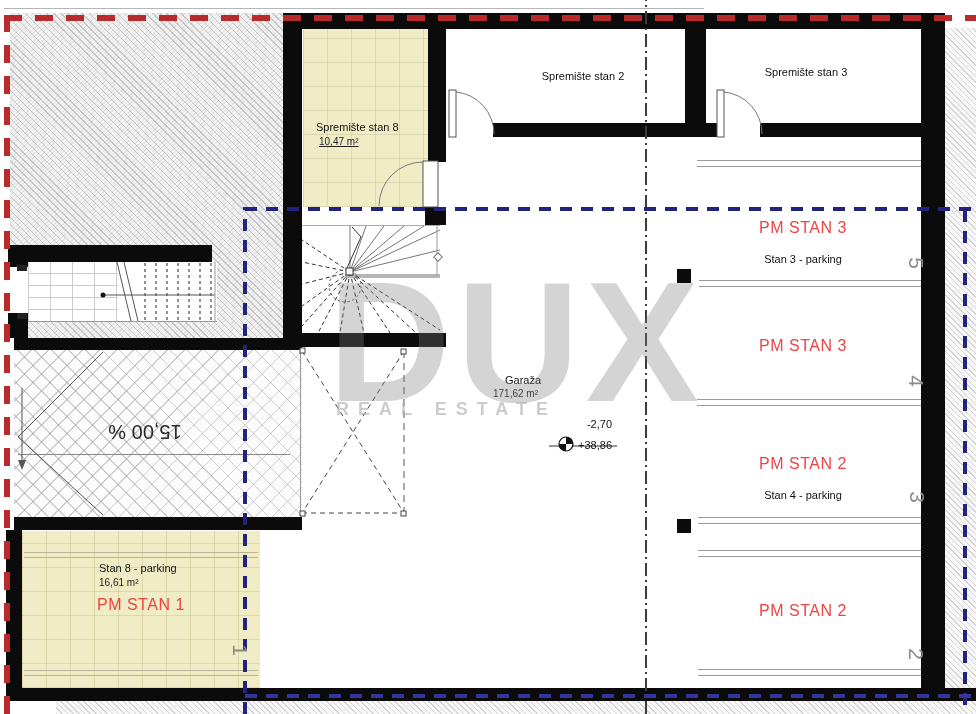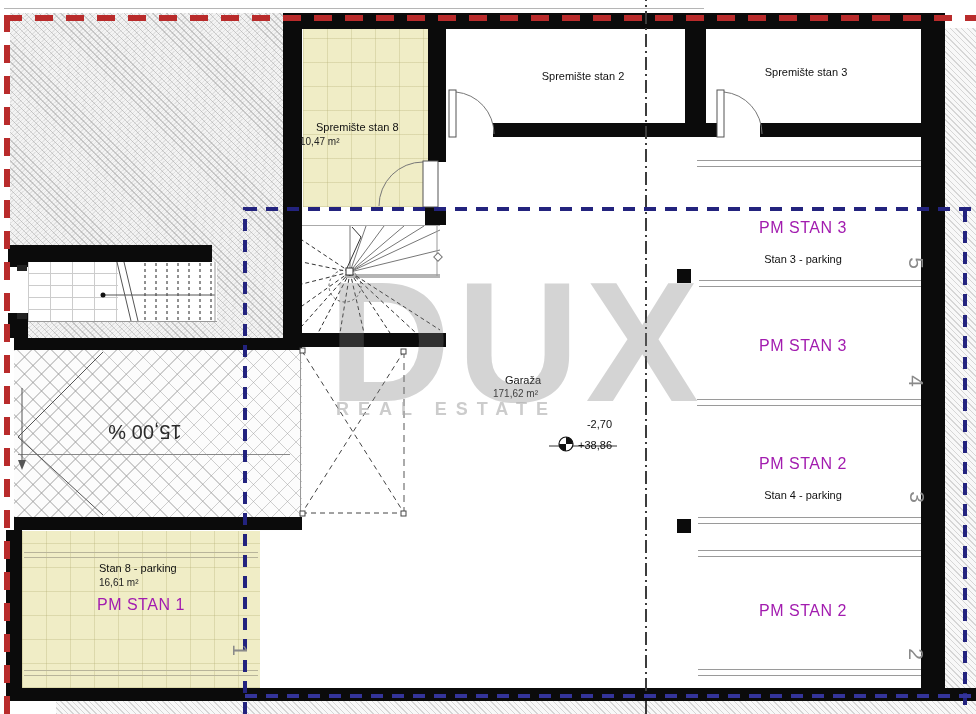--- a/index.html
+++ b/index.html
@@ -41,21 +41,21 @@
   .blueh{position:absolute;z-index:60;height:4px;
     background:repeating-linear-gradient(90deg,#23237e 0 12px,transparent 12px 21px);}
   .bluev{position:absolute;z-index:60;width:4px;
     background:repeating-linear-gradient(0deg,#23237e 0 12px,transparent 12px 21px);}
   .dashdot{position:absolute;z-index:58;width:2px;
     background:repeating-linear-gradient(0deg,#3c3c3c 0 13px,transparent 13px 17px,#3c3c3c 17px 19px,transparent 19px 23px);}
   .col{position:absolute;z-index:55;width:14px;height:14px;background:#0b0b0b;}
   .lbl{position:absolute;z-index:70;color:#111;white-space:nowrap;}
   .lbl-b{font-weight:normal;font-size:11px;}
   .lbl-s{font-size:10px;color:#222;}
-  .lbl-pm{font-size:16px;color:#a21caf;letter-spacing:.5px;}
+  .lbl-pm{font-size:16px;color:#ef4444;letter-spacing:.5px;}
   .lbl-c{text-align:center;}
   .digit{position:absolute;z-index:70;width:24px;height:24px;font-size:21px;color:#8a8a8a;
     text-align:center;line-height:24px;transform:rotate(90deg);}
   svg.linework{position:absolute;left:0;top:0;z-index:50;}
   .wm{position:absolute;z-index:80;pointer-events:none;font-weight:bold;
     color:rgba(125,125,125,.33);letter-spacing:6px;line-height:.95;font-size:170px;}
   .wm2{position:absolute;z-index:80;pointer-events:none;font-size:18px;
     letter-spacing:9px;color:rgba(172,172,172,.62);font-weight:bold;}
 </style>
 </head>
@@ -188,21 +188,21 @@
   <div class="redv" style="left:4px;top:15px;height:699px;"></div>
 
   <div class="blueh" style="left:245px;top:207px;width:731px;"></div>
   <div class="bluev" style="left:243px;top:207px;height:507px;"></div>
   <div class="bluev" style="left:963px;top:207px;height:498px;"></div>
   <div class="blueh" style="left:245px;top:694px;width:731px;background:repeating-linear-gradient(90deg,#34349a 0 12px,transparent 12px 21px);"></div>
 
   <div class="dashdot" style="left:645px;top:0px;height:714px;"></div>
 
   <div class="lbl lbl-b" style="left:316px;top:121px;">Spremište stan 8</div>
-  <div class="lbl lbl-s" style="left:300px;top:136px;">10,47 m²</div>
+  <div class="lbl lbl-s" style="left:319px;top:136px;text-decoration:underline;">10,47 m²</div>
   <div class="lbl lbl-b lbl-c" style="left:495px;top:70px;width:176px;">Spremište stan 2</div>
   <div class="lbl lbl-b lbl-c" style="left:718px;top:66px;width:176px;">Spremište stan 3</div>
   <div class="lbl lbl-b" style="left:505px;top:374px;text-align:center;">Garaža</div>
   <div class="lbl lbl-s" style="left:493px;top:388px;">171,62 m²</div>
 
   <div class="lbl" style="left:552px;top:418px;width:60px;text-align:right;font-size:11px;">-2,70</div>
   <div class="lbl" style="left:548px;top:431px;width:64px;text-align:right;font-size:11px;margin-top:8px;">+38,86</div>
 
   <div class="lbl lbl-pm lbl-c" style="left:703px;top:219px;width:200px;">PM STAN 3</div>
   <div class="lbl lbl-b lbl-c" style="left:703px;top:253px;width:200px;">Stan 3 - parking</div>

